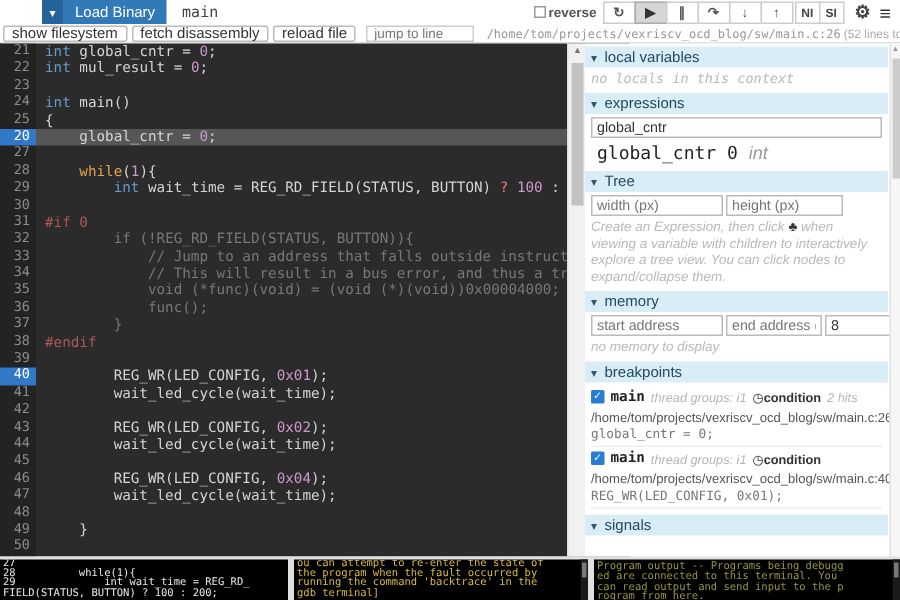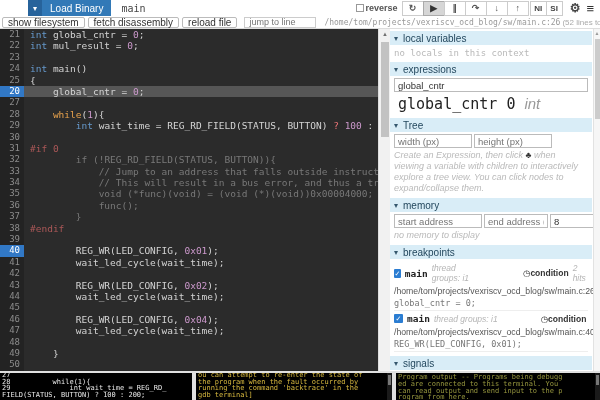--- a/index.html
+++ b/index.html
@@ -68,37 +68,37 @@
     background:#c2c2c2; }
 
   
   #sidebar { left:390px; top:29px; width:210px; height:342px; background:#fff;
     overflow:hidden; font-size:10px; }
   #sidebar .inner { width:202px; }
   .sechead { background:#d9edf7; height:14px; display:flex; align-items:center;
     padding:0 4px; margin-top:2px; color:#24485e; font-size:10px; }
   .sechead .chev { font-size:8px; margin-right:5px; color:#35586e; }
   .secbody { padding:2px 4px; }
-  .emptytxt { font-family:"DejaVu Sans Mono", monospace; 
+  .emptytxt { font-family:"DejaVu Sans Mono", monospace; font-style:italic;
     color:#b9b9b9; font-size:9px; }
   .sideinput { border:1px solid #bbb; height:14px; font-size:9.5px; padding:0 3px; color:#333; }
   .exprinput { width:194px; }
-  .exprrow { font-family:"DejaVu Sans Mono", monospace; font-size:15px; color:#222;
+  .exprrow { font-family:"DejaVu Sans Mono", monospace; font-size:12px; color:#222;
     padding:3px 0 1px 4px; }
   .exprrow .etype { font-style:italic; color:#999; font-family:"Liberation Sans",sans-serif; }
   .helptxt { font-style:italic; color:#b9b9b9; font-size:9px; line-height:11px; padding-top:2px; }
   .helptxt .treeicon { color:#333; font-style:normal; }
   .memrow { display:flex; gap:2px; align-items:center; }
   .bpitem { border-bottom:1px solid #eee; padding:2px 0 2px 0; }
   .bprow1 { display:flex; align-items:center; gap:4px; }
   .chk { width:9px; height:9px; background:#2b7dd2; border-radius:1px; color:#fff;
     font-size:7px; line-height:9px; text-align:center; }
   .bpname { font-family:"DejaVu Sans Mono", monospace; font-weight:bold; font-size:9.5px; color:#222; }
   .bpmeta { font-style:italic; color:#b5b5b5; font-size:8.5px; }
-  .bpcond { font-size:8.5px; color:#333; font-weight:bold;margin-left:39px; }
+  .bpcond { font-size:8.5px; color:#333; font-weight:bold; }
   .clockicon { font-size:8.5px; color:#333; font-weight:normal; }
   .bphits { font-style:italic; color:#b5b5b5; font-size:8.5px; }
   .bppath { font-size:8.7px; color:#555; margin-top:2px; display:flex; align-items:center; }
   .bppath .trash { margin-left:auto; margin-right:2px; }
   .bpcode { font-family:"DejaVu Sans Mono", monospace; font-size:8.5px; color:#777; margin-top:2px; }
   .sigrow1 { display:flex; align-items:center; gap:4px; color:#333; font-size:10px;margin-top:44px; }
   .sigselect { border:1px solid #1d4ed8; height:14px; display:flex; align-items:center;
     padding:0 4px; gap:5px; font-size:9.5px; color:#333; background:#fff; }
   .sigselect .c { font-size:7px; color:#555; }
 
@@ -259,21 +259,21 @@
         <span class="etype">int</span>
       </div>
     </div>
 
     <div class="sechead">
       <span class="chev">▾</span>
       <span>Tree</span>
     </div>
     <div class="secbody">
       <div class="memrow">
-        <input class="sideinput" style="width: 78px;" placeholder="width (px)">
+        <input class="sideinput" style="width: 88px;" placeholder="width (px)">
         <input class="sideinput" style="width: 78px;" placeholder="height (px)">
       </div>
       <div class="helptxt">
         <span>Create an Expression, then click</span>
         <span class="treeicon">♣</span>
         <span>when viewing a variable with children to interactively explore a tree view. You can click nodes to expand/collapse them.</span>
       </div>
     </div>
 
     <div class="sechead">

